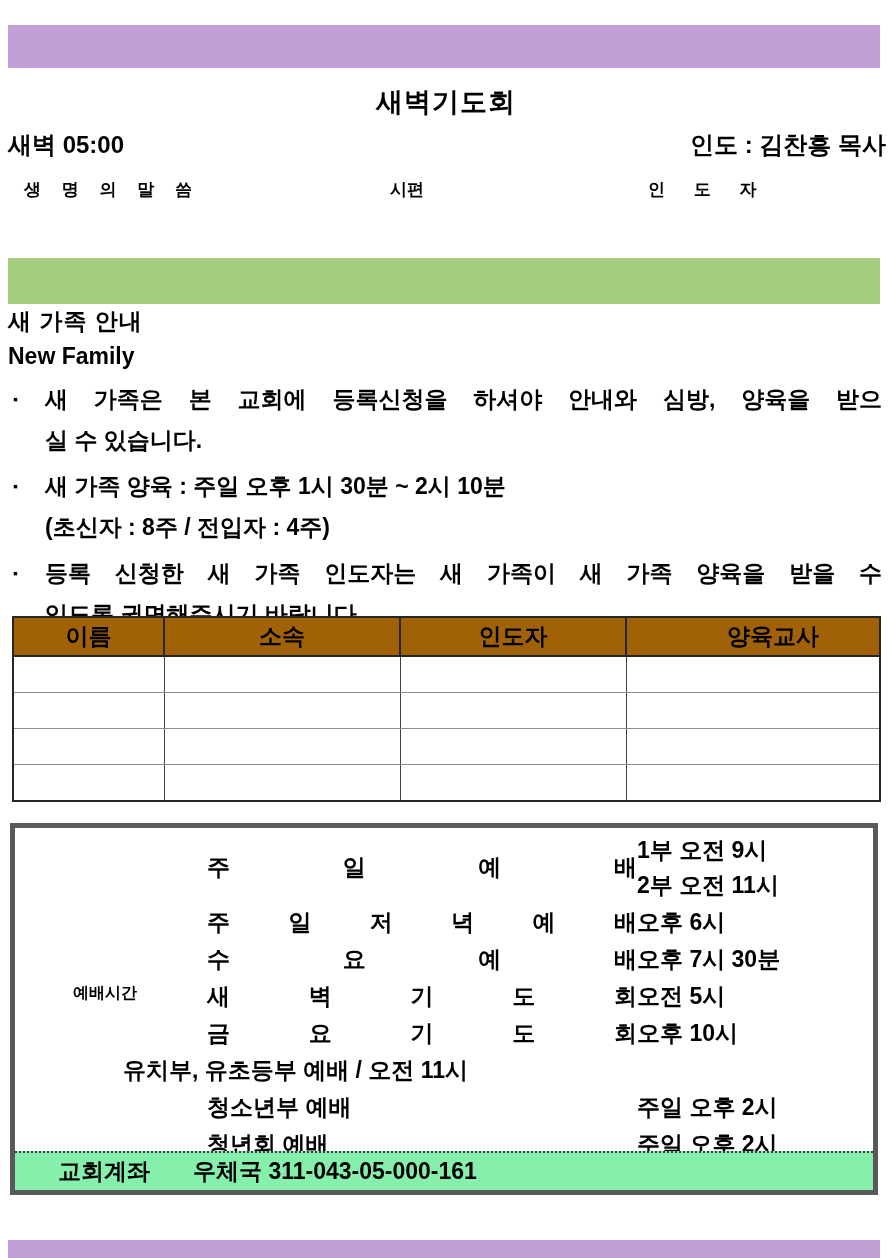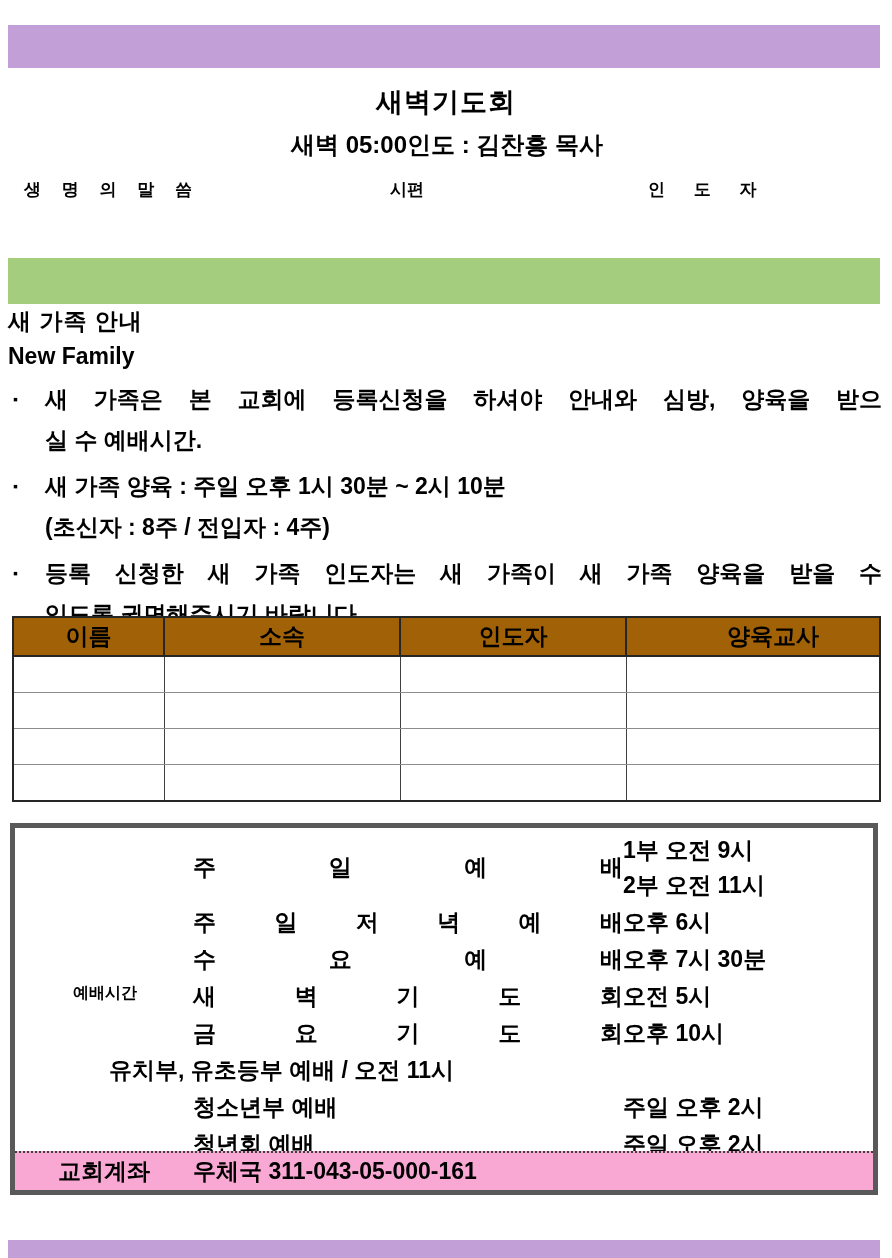--- a/index.html
+++ b/index.html
@@ -10,21 +10,21 @@
   }
   .accent-bar { position:absolute; left:8px; width:872px; }
   .bar-top    { top:25px;  height:43px; }
   .bar-green  { top:258px; height:46px; }
   .bar-bottom { top:1240px; height:18px; }
 
   .page-title { position:absolute; top:84px; left:0; width:100%; text-align:center;
                 font-size:27px; letter-spacing:1px; }
 
   .dawn-row1 { position:absolute; top:129px; left:8px; right:6px;
-               display:flex; justify-content:center; font-size:24px; }
+               display:flex; justify-content:space-between; font-size:24px; }
   .dawn-row2 { position:absolute; top:178px; left:0; width:100%; height:32px; font-size:17px; }
   .word-label   { position:absolute; left:24px;  letter-spacing:8px; }
   .scripture    { position:absolute; left:390px; }
   .leader-label { position:absolute; left:648px; letter-spacing:12px; }
 
   .nf-ko { position:absolute; left:8px; top:306px; font-size:23px; letter-spacing:1px; }
   .nf-en { position:absolute; left:8px; top:343px; font-size:23px; }
 
   .bullets { position:absolute; left:8px; top:379px; width:874px; }
   .bullet-item { position:relative; padding-left:37px; margin-bottom:5px;
@@ -41,30 +41,30 @@
                  height:33px; }
   .nf-table tr td:first-child, .nf-table tr th:first-child { border-left:2px solid #262626; }
   .nf-table tr td:last-child,  .nf-table tr th:last-child  { border-right:2px solid #262626;padding-left:41px; }
   .nf-table tr:last-child td { border-bottom:2px solid #262626; }
   .col-1 { width:151px; } .col-2 { width:236px; } .col-3 { width:226px; } .col-4 { width:254px; }
 
   .worship-box { position:absolute; left:10px; top:823px; width:868px; height:372px;
                  border:5px solid #595959; box-sizing:border-box; background:#fff; }
   .worship-label { position:absolute; left:6px; top:0; width:168px; height:330px;
                    display:flex; align-items:center; justify-content:center; font-size:16px; }
-  .svc-area { position:absolute; left:0; top:3px; right:6px; }
+  .svc-area { position:absolute; left:0; top:3px; right:6px;padding-left:14px; }
   .svc-row  { display:flex; align-items:center; min-height:37px; font-size:23px; }
   .svc-row.tall { min-height:73px; }
   .svc-name { width:430px; margin-left:178px; }
   .svc-name.spread { text-align:justify; text-align-last:justify; }
   .svc-full { margin-left:94px; }
   .svc-time { line-height:35px; white-space:nowrap; }
   .account-row { position:absolute; left:0; right:0; bottom:0; height:37px;
                  border-top:2px dotted #404040; display:flex; align-items:center;
-                 font-size:23px; background:#f9a8d4; }
+                 font-size:23px; background:#86efac; }
   .account-label { width:178px; text-align:center; }
 </style>
 </head>
 <body>
 
 <div class="page">
 
   <div class="accent-bar bar-top" style="background: rgb(194, 160, 215);"></div>
 
   <div class="page-title">새벽기도회</div>
@@ -82,21 +82,21 @@
 
   <div class="accent-bar bar-green" style="background: rgb(165, 205, 126);"></div>
 
   <div class="nf-ko">새 가족 안내</div>
   <div class="nf-en">New Family</div>
 
   <div class="bullets" id="bullet-list">
       <div class="bullet-item">
         <span class="bullet-marker">▪</span>
         <div class="just">새 가족은 본 교회에 등록신청을 하셔야 안내와 심방, 양육을 받으</div>
-        <div>실 수 예배시간.</div>
+        <div>실 수 있습니다.</div>
       </div>
       <div class="bullet-item">
         <span class="bullet-marker">▪</span>
         <div>새 가족 양육 : 주일 오후 1시 30분 ~ 2시 10분</div>
         <div>(초신자 : 8주 / 전입자 : 4주)</div>
       </div>
       <div class="bullet-item">
         <span class="bullet-marker">▪</span>
         <div class="just">등록 신청한 새 가족 인도자는 새 가족이 새 가족 양육을 받을 수</div>
         <div>있도록 권면해주시기 바랍니다.</div>

